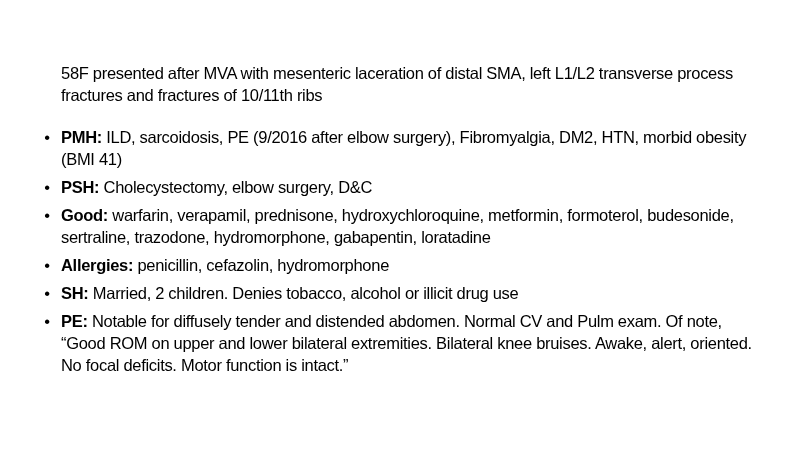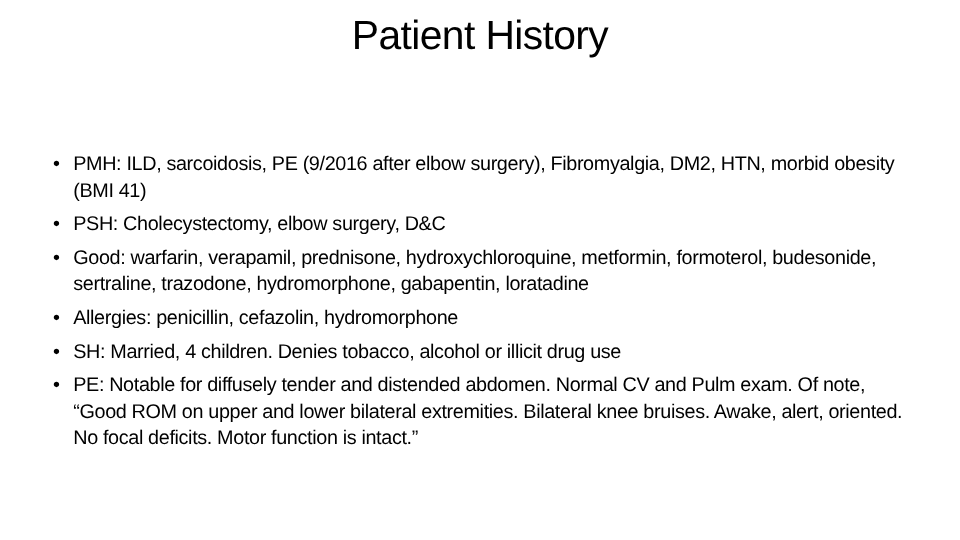--- a/index.html
+++ b/index.html
@@ -59,49 +59,49 @@
       margin-bottom: 6px;
     }
     .bullet-dot {
       position: absolute;
       left: 0;
       top: 0;
       width: 14px;
       text-align: center;
     }
     .bullet-label {
-      font-weight: normal;
+      font-weight: bold;
     }
   </style>
 </head>
 <body>
 
 <div class="slide">
-  <div class="title">Patient History</div>
 
+  <div class="intro">58F presented after MVA with mesenteric laceration of distal SMA, left L1/L2 transverse process fractures and fractures of 10/11th ribs</div>
 
   <ul class="bullets">
     <li class="bullet">
       <span class="bullet-dot">•</span>
       <span class="bullet-label">PMH:</span><span> ILD, sarcoidosis, PE (9/2016 after elbow surgery), Fibromyalgia, DM2, HTN, morbid obesity (BMI 41)</span>
     </li>
     <li class="bullet">
       <span class="bullet-dot">•</span>
       <span class="bullet-label">PSH:</span><span> Cholecystectomy, elbow surgery, D&amp;C</span>
     </li>
     <li class="bullet">
       <span class="bullet-dot">•</span>
       <span class="bullet-label">Good:</span><span> warfarin, verapamil, prednisone, hydroxychloroquine, metformin, formoterol, budesonide, sertraline, trazodone, hydromorphone, gabapentin, loratadine</span>
     </li>
     <li class="bullet">
       <span class="bullet-dot">•</span>
       <span class="bullet-label">Allergies:</span><span> penicillin, cefazolin, hydromorphone</span>
     </li>
     <li class="bullet">
       <span class="bullet-dot">•</span>
-      <span class="bullet-label">SH:</span><span> Married, 4 children. Denies tobacco, alcohol or illicit drug use</span>
+      <span class="bullet-label">SH:</span><span> Married, 2 children. Denies tobacco, alcohol or illicit drug use</span>
     </li>
     <li class="bullet">
       <span class="bullet-dot">•</span>
       <span class="bullet-label">PE:</span><span> Notable for diffusely tender and distended abdomen. Normal CV and Pulm exam. Of note, “Good ROM on upper and lower bilateral extremities. Bilateral knee bruises. Awake, alert, oriented. No focal deficits. Motor function is intact.”</span>
     </li>
   </ul>
 </div>
 
 </body></html>

